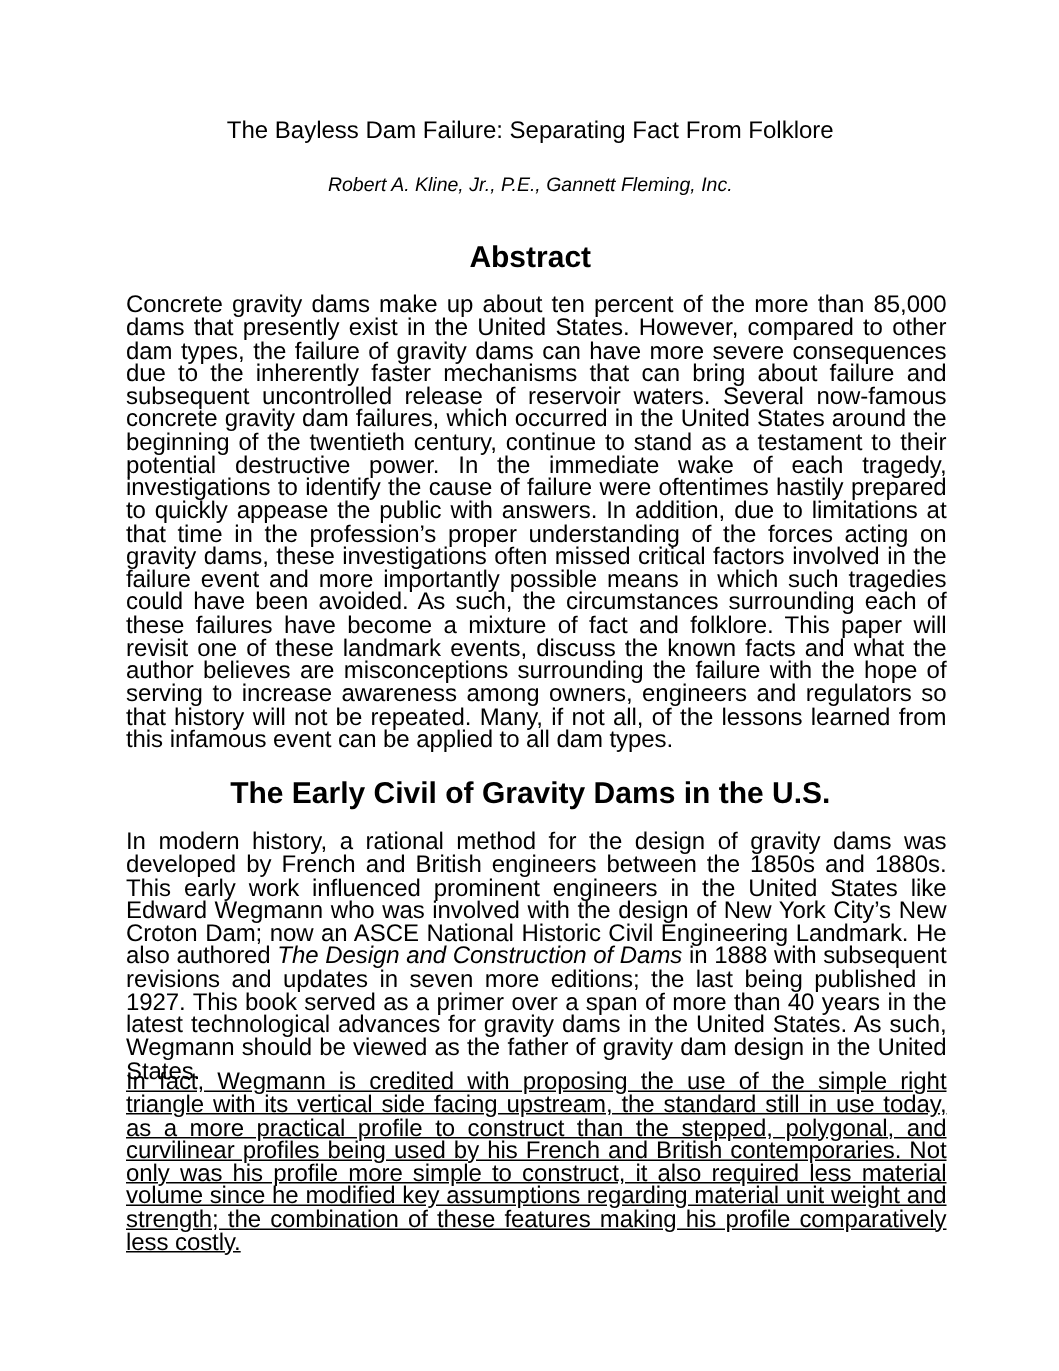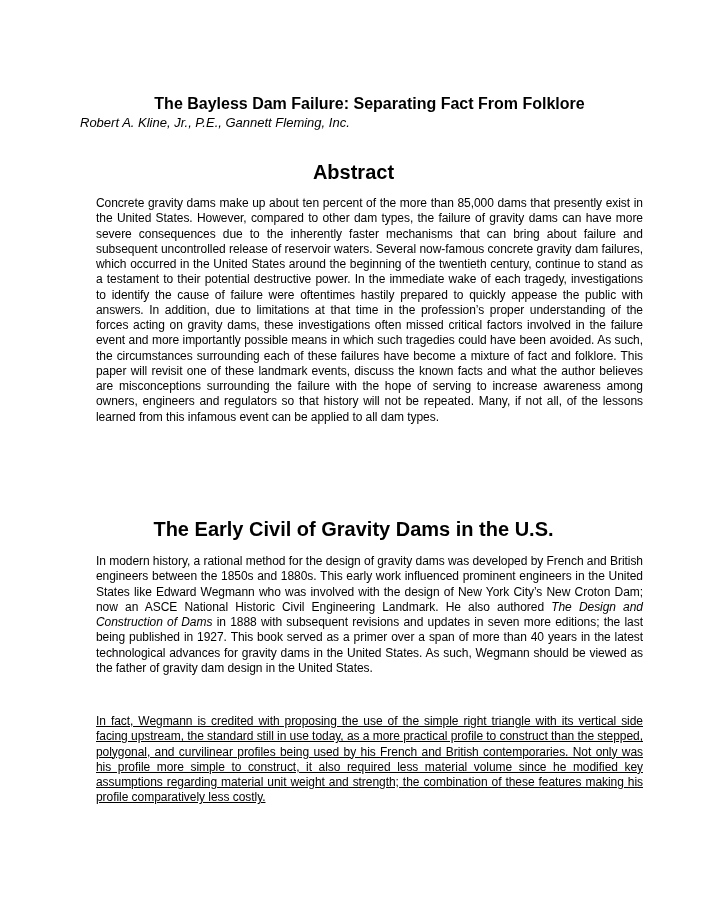--- a/index.html
+++ b/index.html
@@ -20,54 +20,54 @@
       left: 80px;
       top: 0;
       width: 547px;
     }
     .title {
       position: absolute;
       left: 0;
       width: 547px;
       top: 79px;
       text-align: center;
-      font-weight: bold;
+      font-weight: normal;
       font-size: 16px;
       line-height: 18px;
-      margin: 16px;
+      margin: 0;
     }
     .author {
       position: absolute;
       left: 0;
       width: 547px;
       top: 115px;
-      text-align: left;
+      text-align: center;
       font-style: italic;
       font-size: 13px;
       line-height: 15px;
       margin: 0;
     }
     .heading {
       position: absolute;
       left: 0;
       width: 547px;
       text-align: center;
       font-weight: bold;
       font-size: 20px;
       line-height: 18px;
       margin: 0;
     }
     .h-abstract { top: 163px; }
     .h-early { top: 520px; }
     .para {
       position: absolute;
-      left: 16px;
+      left: 4px;
       width: 547px;
       margin: 0;
-      font-size: 12px;
+      font-size: 16px;
       line-height: 15.25px;
       text-align: justify;
       text-align-last: left;
       letter-spacing: -0.05px;
       word-spacing: 0;
     }
     .p-abstract { top: 196px; }
     .p-early-1 { top: 554px; }
     .p-early-2 { top: 714px; text-decoration: underline; }
     em { }

